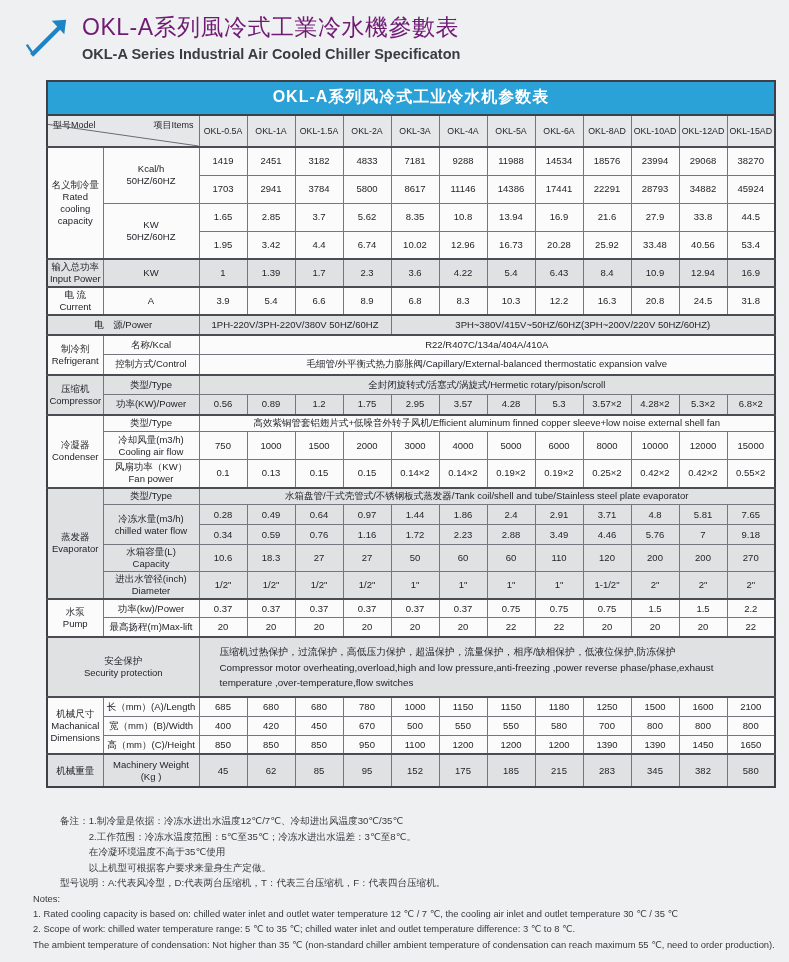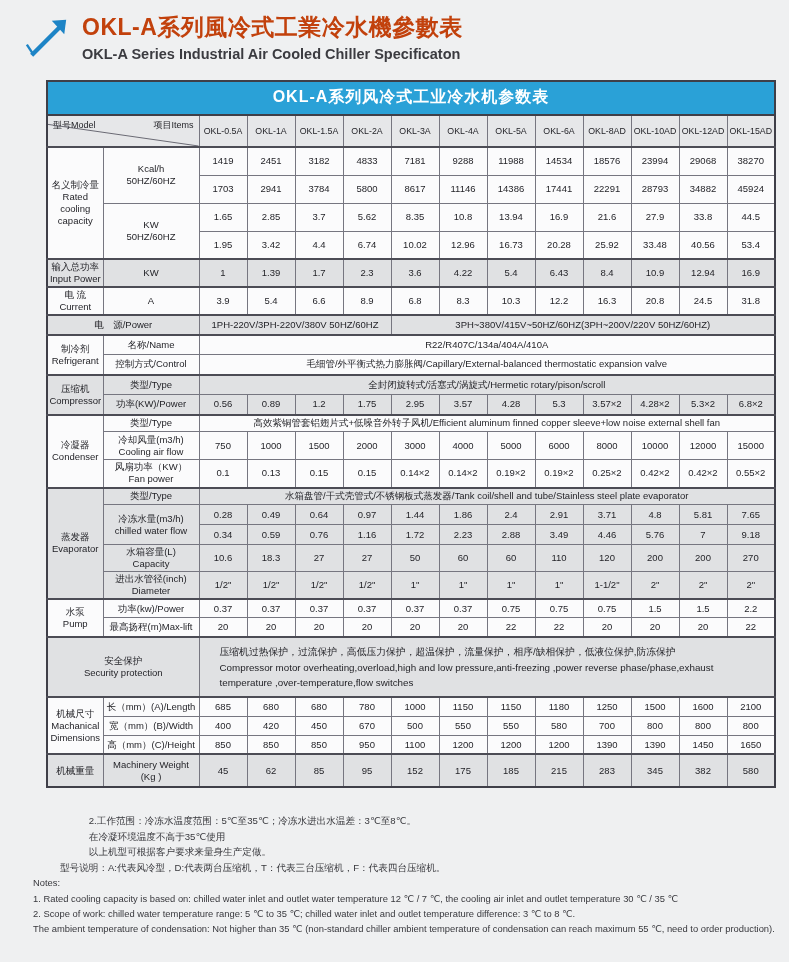--- a/index.html
+++ b/index.html
@@ -15,21 +15,21 @@
   html,body{margin:0;padding:0;}
   body{
     width:789px;height:962px;
     background:#eff0f1;
     font-family:"Liberation Sans","DejaVu Sans",sans-serif;
     color:#2e2e33;
   }
   
   .page-header{display:flex;align-items:flex-start;gap:12px;padding:12px 0 0 24px;}
   .logo{flex:0 0 auto;margin-top:2px;}
-  .titles h1{margin:0;font-size:23px;font-weight:700;color:#c2410c;letter-spacing:0.5px;}
+  .titles h1{margin:0;font-size:23px;font-weight:400;color:#701a75;letter-spacing:0.5px;}
   .titles h2{margin:3px 0 0;font-size:14.5px;font-weight:600;color:#3b3b40;}
   
   .table-wrap{margin:16px 0 0 46px;width:730px;}
   .table-title{
     background:var(--accent-blue);
     color:#fff;text-align:center;
     font-size:16px;font-weight:600;
     padding:5px 0 6px;
     border:2px solid var(--border-dark);
     border-bottom:none;letter-spacing:1px;
@@ -226,21 +226,21 @@
 
     <tr class="h19 shade gs">
       <th colspan="2" class="glab">电　源/Power</th>
       <td colspan="4">1PH-220V/3PH-220V/380V 50HZ/60HZ</td>
       <td colspan="8">3PH~380V/415V~50HZ/60HZ(3PH~200V/220V  50HZ/60HZ)</td>
     </tr>
 
     <tr class="h19 gs">
       <th rowspan="2" class="glab">制冷剂
 Refrigerant</th>
-      <th class="ilab">名称/Name</th>
+      <th class="ilab">名称/Kcal</th>
       <td colspan="12">R22/R407C/134a/404A/410A</td>
     </tr>
     <tr class="h19">
       <th class="ilab">控制方式/Control</th>
       <td colspan="12">毛细管/外平衡式热力膨胀阀/Capillary/External-balanced thermostatic expansion valve</td>
     </tr>
 
     <tr class="h19 shade gs">
       <th rowspan="2" class="glab">压缩机
 Compressor</th>
@@ -477,15 +477,15 @@
           <td>283</td>
           <td>345</td>
           <td>382</td>
           <td>580</td>
         </tr>
   </tbody>
     </table>
 </div>
 
 <div class="notes">
-  <div class="notes-zh"><div>　　　2.工作范围：冷冻水温度范围：5℃至35℃；冷冻水进出水温差：3℃至8℃。</div><div>　　　在冷凝环境温度不高于35℃使用</div><div>　　　以上机型可根据客户要求来量身生产定做。</div><div>型号说明：A:代表风冷型，D:代表两台压缩机，T：代表三台压缩机，F：代表四台压缩机。</div></div>
+  <div class="notes-zh"><div>备注：1.制冷量是依据：冷冻水进出水温度12℃/7℃、冷却进出风温度30℃/35℃</div><div>　　　2.工作范围：冷冻水温度范围：5℃至35℃；冷冻水进出水温差：3℃至8℃。</div><div>　　　在冷凝环境温度不高于35℃使用</div><div>　　　以上机型可根据客户要求来量身生产定做。</div><div>型号说明：A:代表风冷型，D:代表两台压缩机，T：代表三台压缩机，F：代表四台压缩机。</div></div>
   <div class="notes-en"><div>Notes:</div><div>1. Rated cooling capacity is based on: chilled water inlet and outlet water temperature 12 ℃ / 7 ℃, the cooling air inlet and outlet temperature 30 ℃ / 35 ℃</div><div>2. Scope of work: chilled water temperature range: 5 ℃ to 35 ℃; chilled water inlet and outlet temperature difference: 3 ℃ to 8 ℃.</div><div>The ambient temperature of condensation: Not higher than 35 ℃ (non-standard chiller ambient temperature of condensation can reach maximum 55 ℃, need to order production).</div></div>
 </div>
 
 </body></html>

